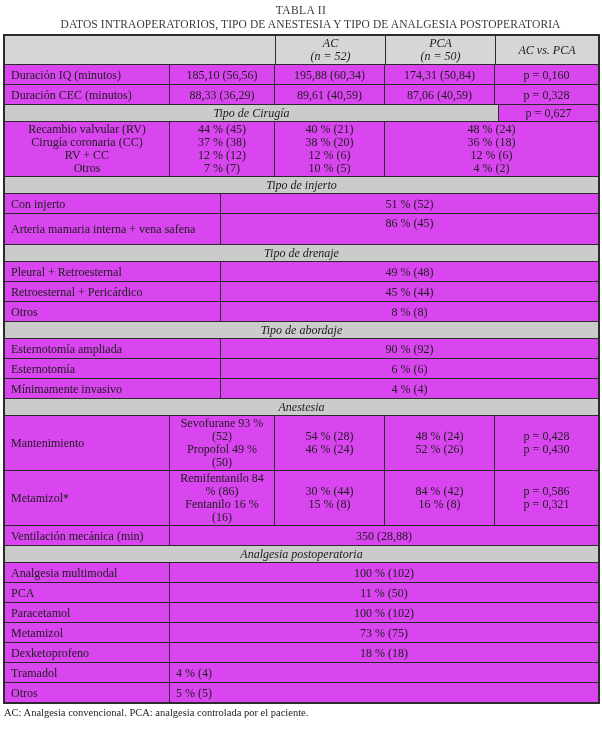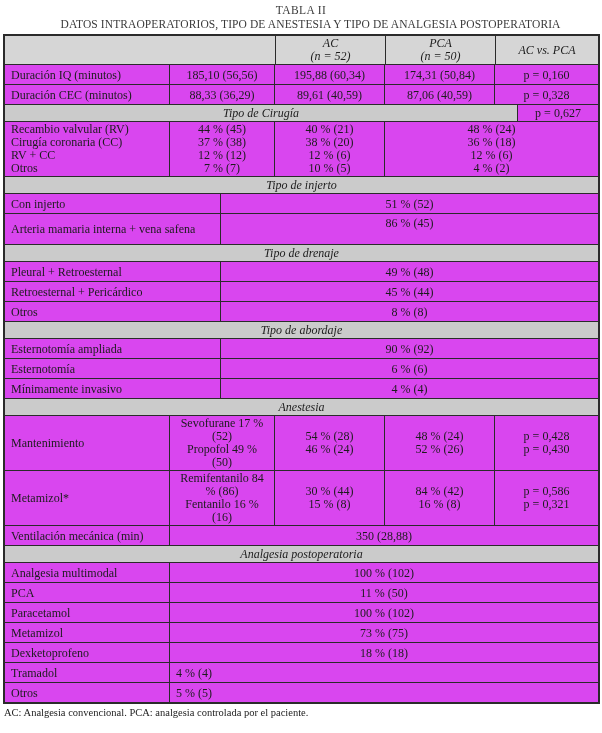--- a/index.html
+++ b/index.html
@@ -13,21 +13,21 @@
   .tbl{
     margin:2px 2px 0 3px;border:2px solid #2b2b2b;background:#d946ef;
   }
   .t-row{display:flex;align-items:stretch;border-top:1px solid #2b2b2b;}
   .t-row:first-child{border-top:none;}
   .c{
     display:flex;align-items:center;padding:1px 6px;border-left:1px solid #2b2b2b;
     box-sizing:border-box;font-size:12px;line-height:14px;
   }
   .c:first-child{border-left:none;}
-  .lab{justify-content:flex-start;text-align:left;}
+  .lab{justify-content:flex-start;text-align:center;}
   .val{justify-content:center;text-align:center;}
   .valL{justify-content:flex-start;text-align:left;}
   .w1{width:164px;flex:none;}
   .w2{width:105px;flex:none;}
   .w3{width:110px;flex:none;}
   .w4{width:110px;flex:none;}
   .w5{flex:1;}
   .w12{width:270px;flex:none;}   
   .w45{flex:1;}                  
   .wA{width:215px;flex:none;}    
@@ -88,21 +88,21 @@
     <div class="t-row r1">
       <div class="c w1 lab">Duración CEC (minutos)</div>
       <div class="c w2 val">88,33 (36,29)</div>
       <div class="c w3 val">89,61 (40,59)</div>
       <div class="c w4 val">87,06 (40,59)</div>
       <div class="c w5 val">p = 0,328</div>
     </div>
 
     <div class="t-row rband">
       <div class="c band" style="flex:1;">Tipo de Cirugía</div>
-      <div class="c val" style="width:81px;flex:none;">p = 0,627</div>
+      <div class="c val" style="width:100px;flex:none;">p = 0,627</div>
     </div>
 
     <div class="t-row r4">
       <div class="c w1 lab">
         <div class="stack">
           <div>Recambio valvular (RV)</div>
           <div>Cirugía coronaria (CC)</div>
           <div>RV + CC</div>
           <div>Otros</div>
         </div>
@@ -177,21 +177,21 @@
       <div class="c fill val">4 % (4)</div>
     </div>
 
     <div class="t-row rband">
       <div class="c band fill">Anestesia</div>
     </div>
     <div class="t-row rman">
       <div class="c w1 lab">Mantenimiento</div>
       <div class="c w2 val">
         <div class="stack ctr">
-          <div>Sevofurane 17 % (52)</div>
+          <div>Sevofurane 93 % (52)</div>
           <div>Propofol 49 % (50)</div>
         </div>
       </div>
       <div class="c w3 val">
         <div class="stack ctr">
           <div>54 % (28)</div>
           <div>46 % (24)</div>
         </div>
       </div>
       <div class="c w4 val">

